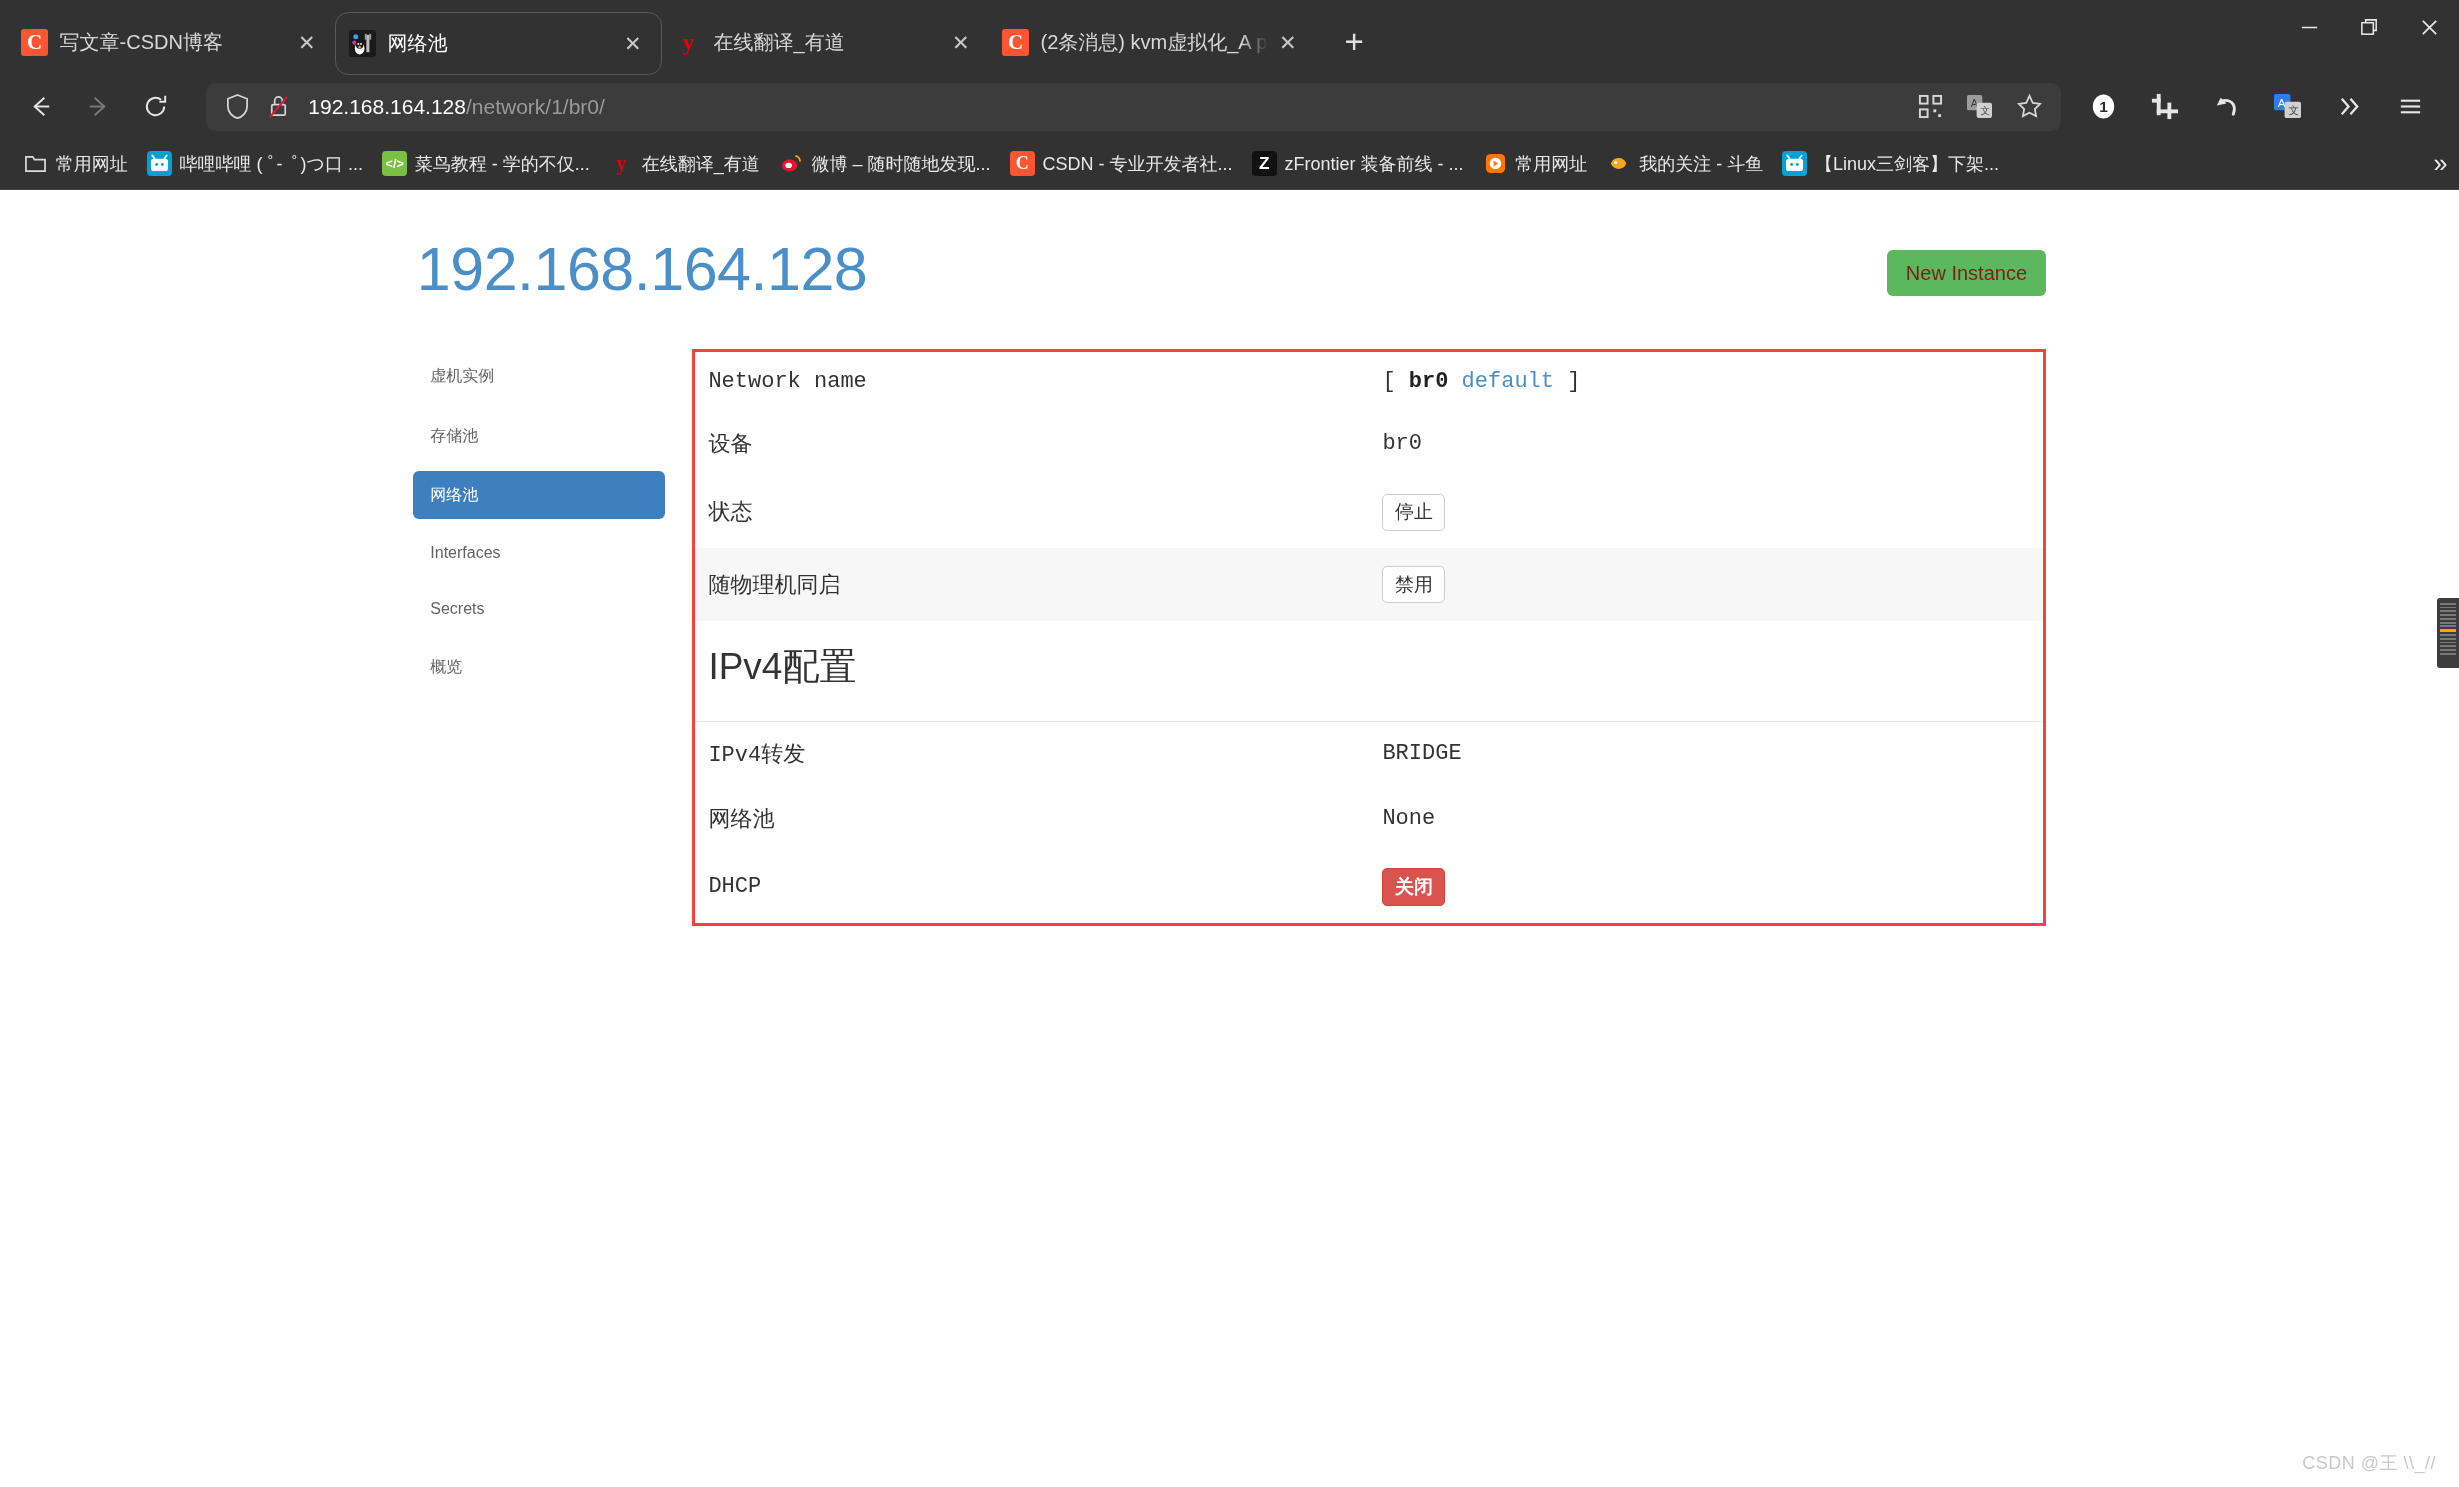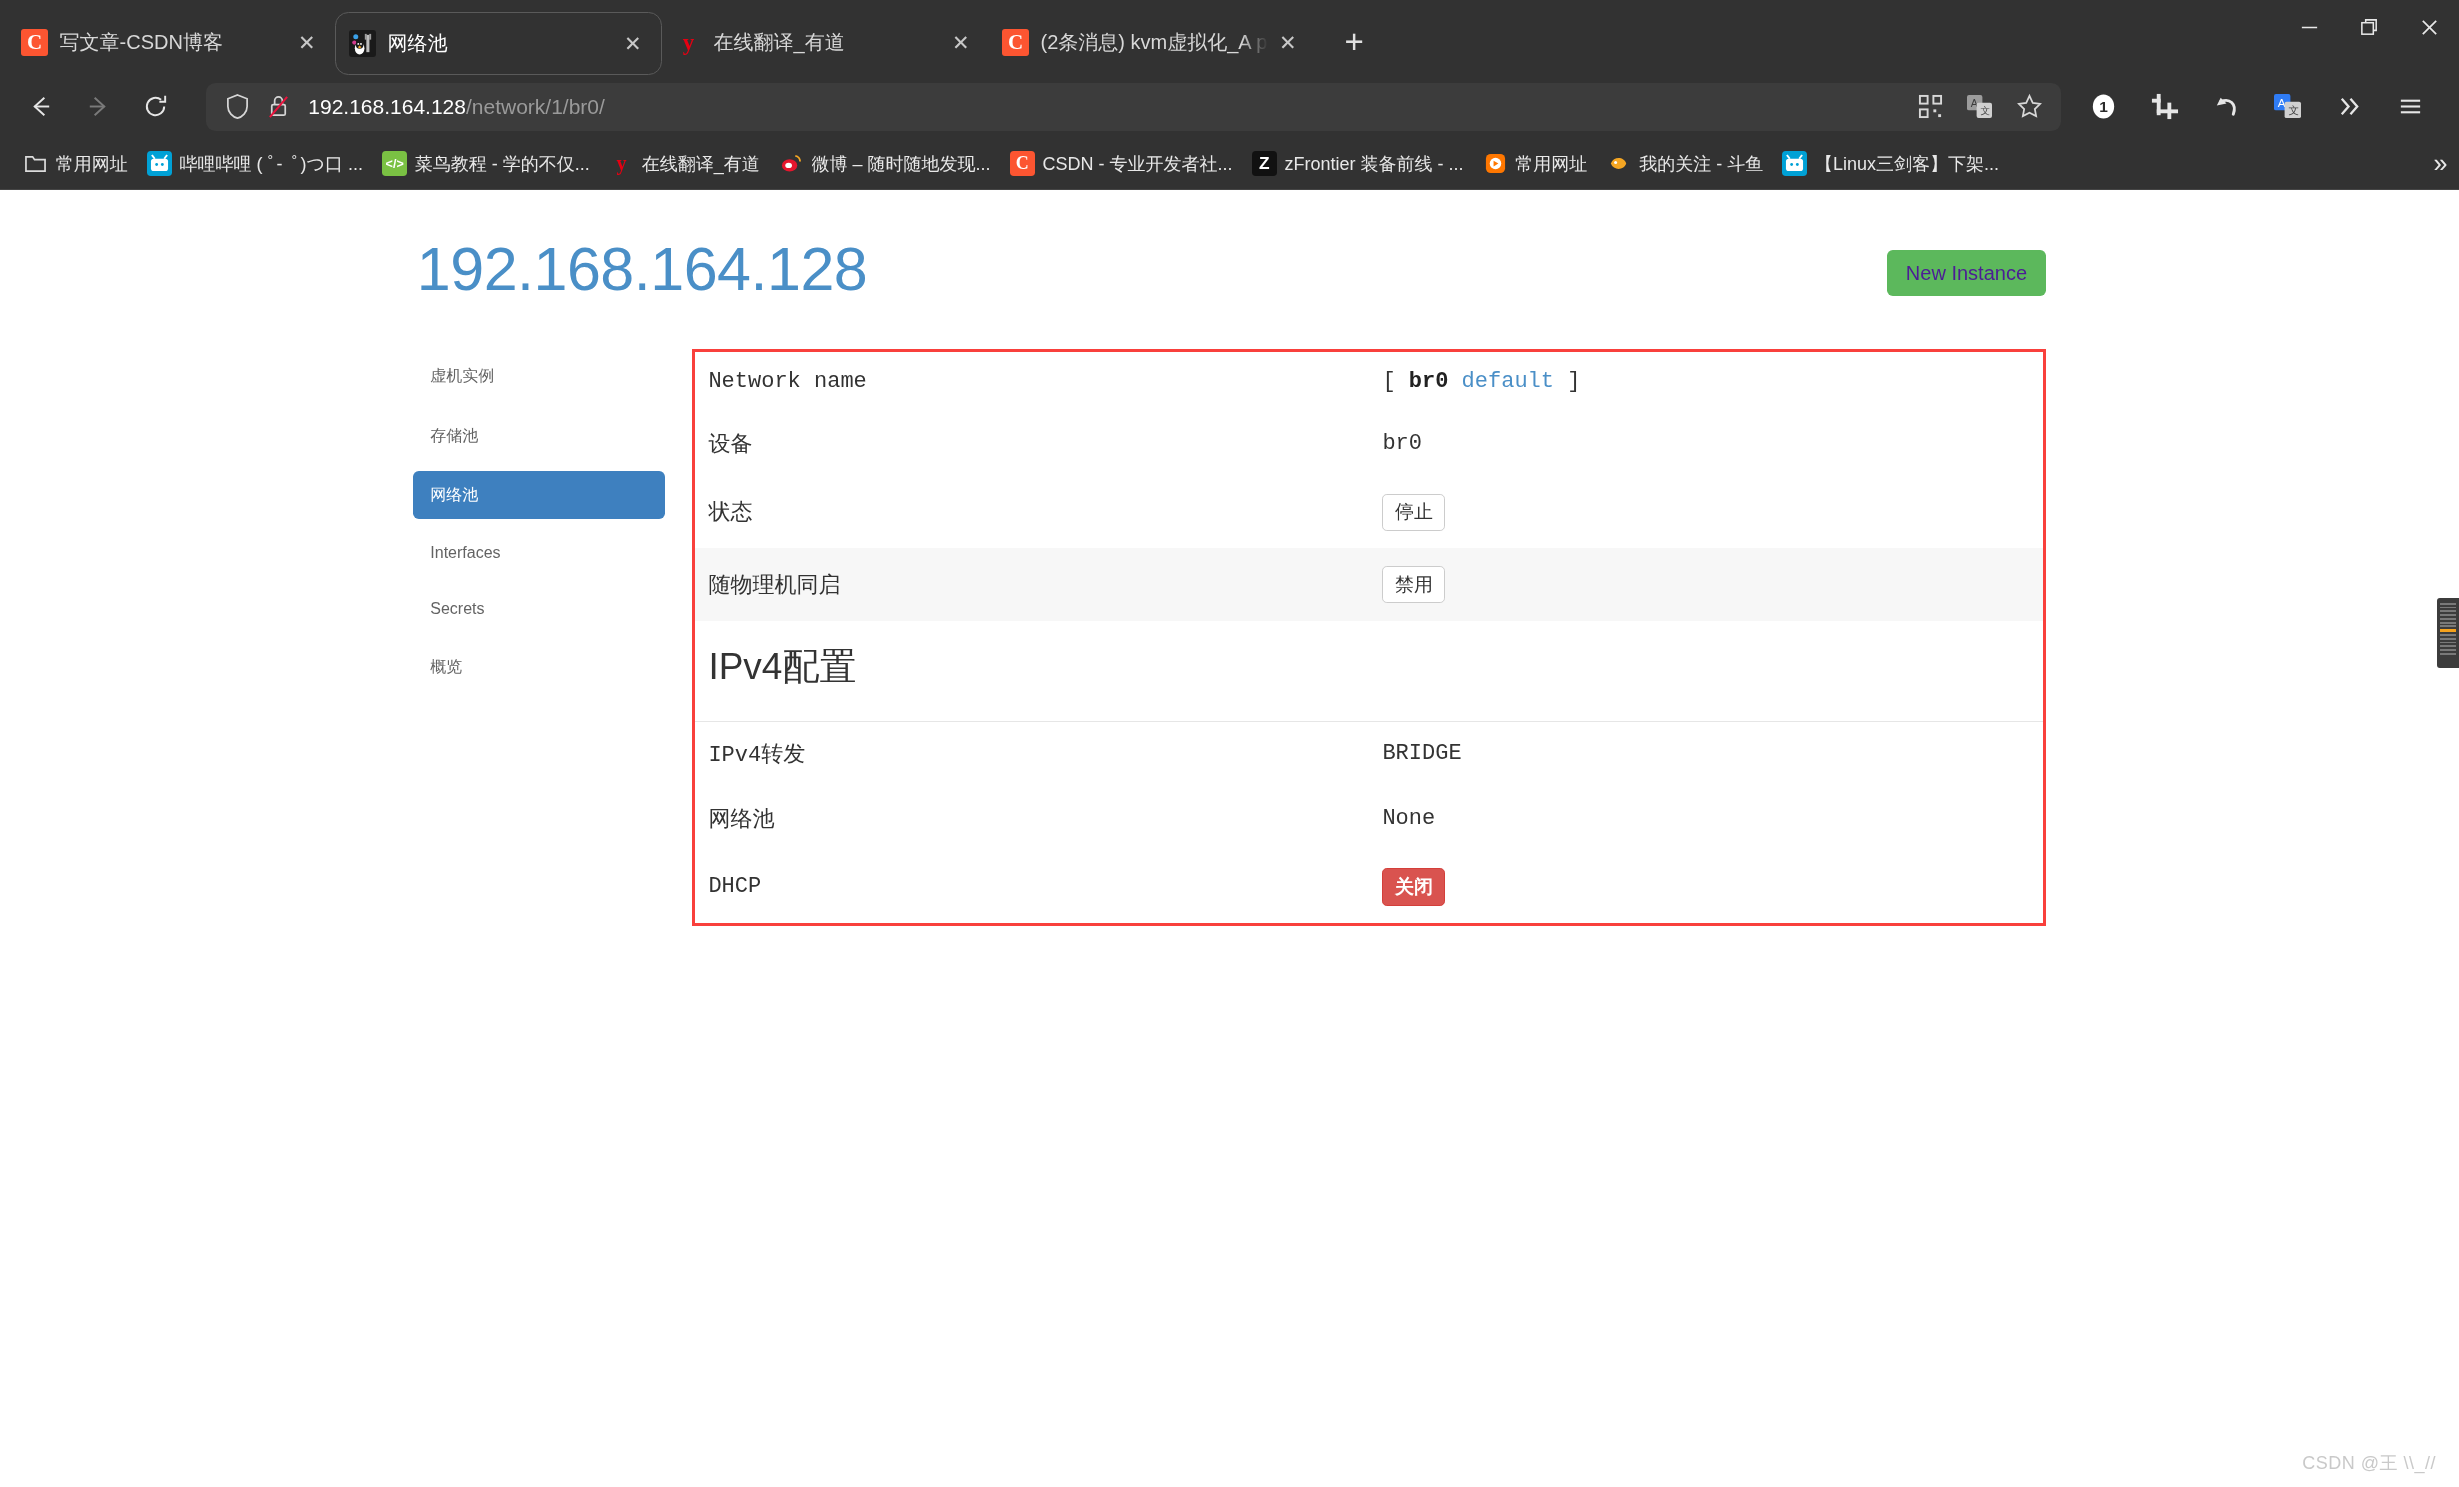--- a/index.html
+++ b/index.html
@@ -126,21 +126,21 @@
 
   .container { width: 1633px; margin: 0 auto; position: relative; padding-top: 0px;}
 
   .page-head { display: flex; align-items: flex-start; padding-top: 46px; position: relative;}
   .page-title {
     font-size: 61px; color: #4a8fc7; font-weight: 400; letter-spacing: -0.5px;
     line-height: 1.1; padding-left: 3.8px;
   }
   .btn-new {
     position: absolute; right: 0; top: 60px;
-    background: #5cb85c; color: #4c1d95; border: none; border-radius: 5.8px;
+    background: #5cb85c; color: #7f1d1d; border: none; border-radius: 5.8px;
     padding: 11.5px 19px; font-size: 20px; font-family: inherit; cursor: pointer;
   }
 
   .body-row { display: flex; margin-top: 46px; }
   .sidebar { width: 252px; flex: 0 0 252px; padding-top: 3.8px;}
   .side-item {
     display: block; font-size: 16px; color: #636363;
     padding: 13.4px 17.3px; border-radius: 5.8px; margin-bottom: 11.5px;
     text-decoration: none;
   }

